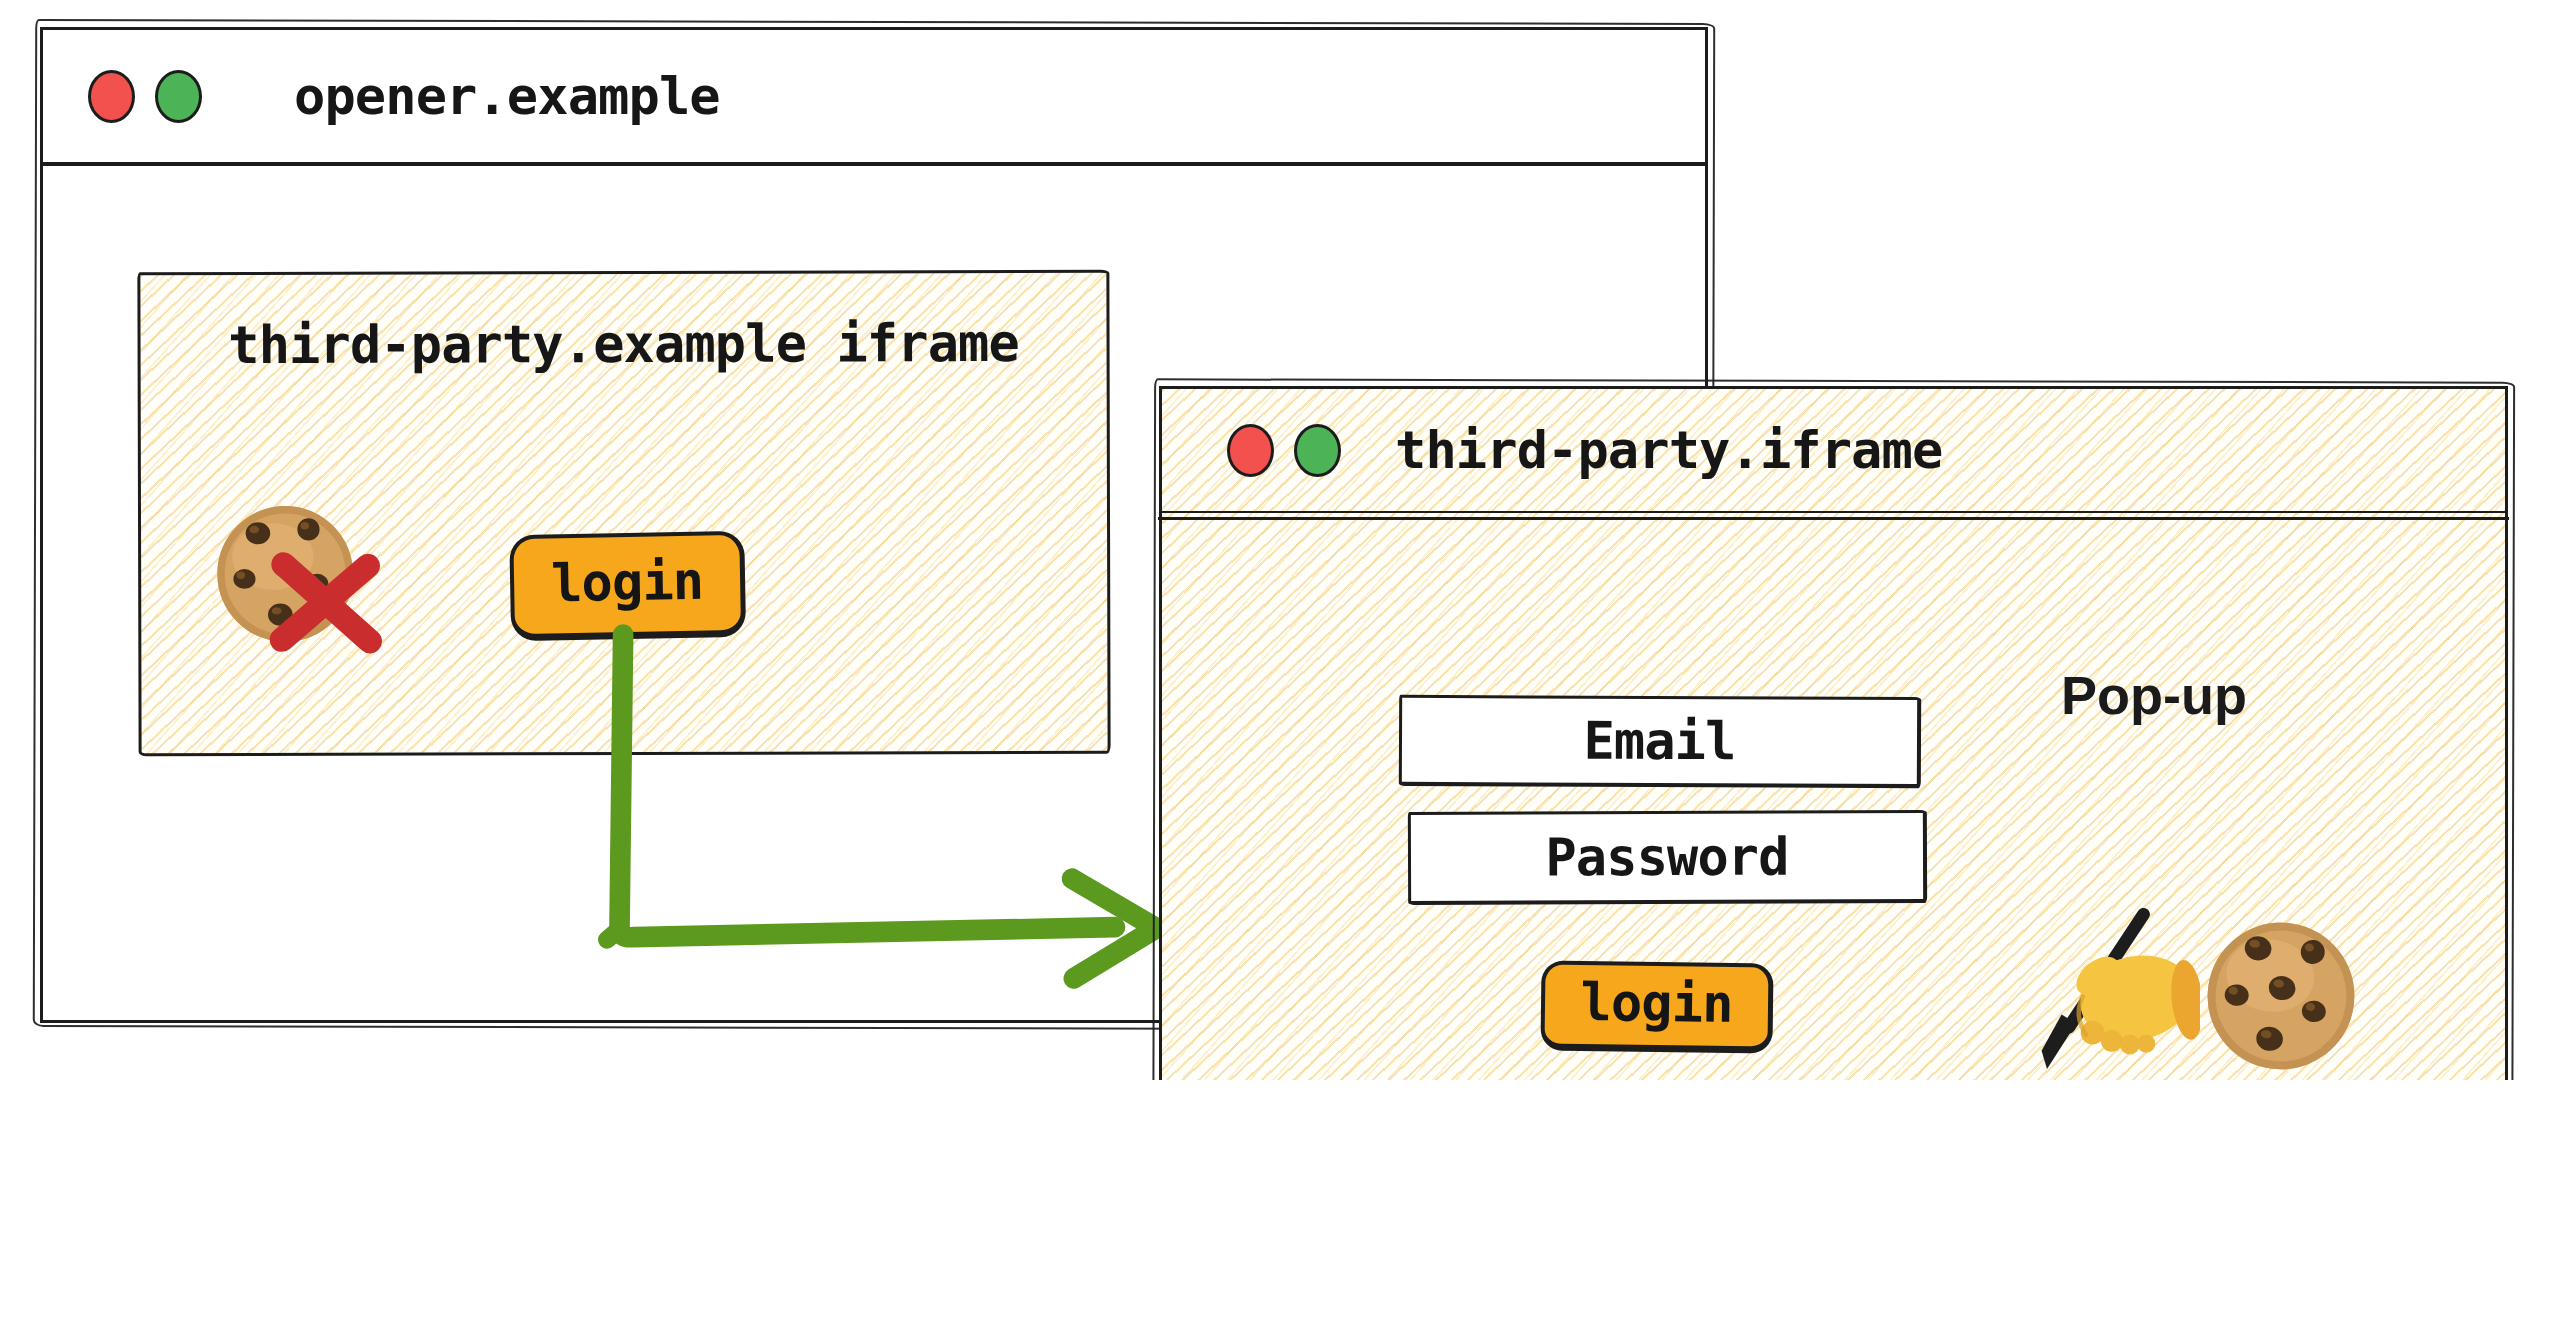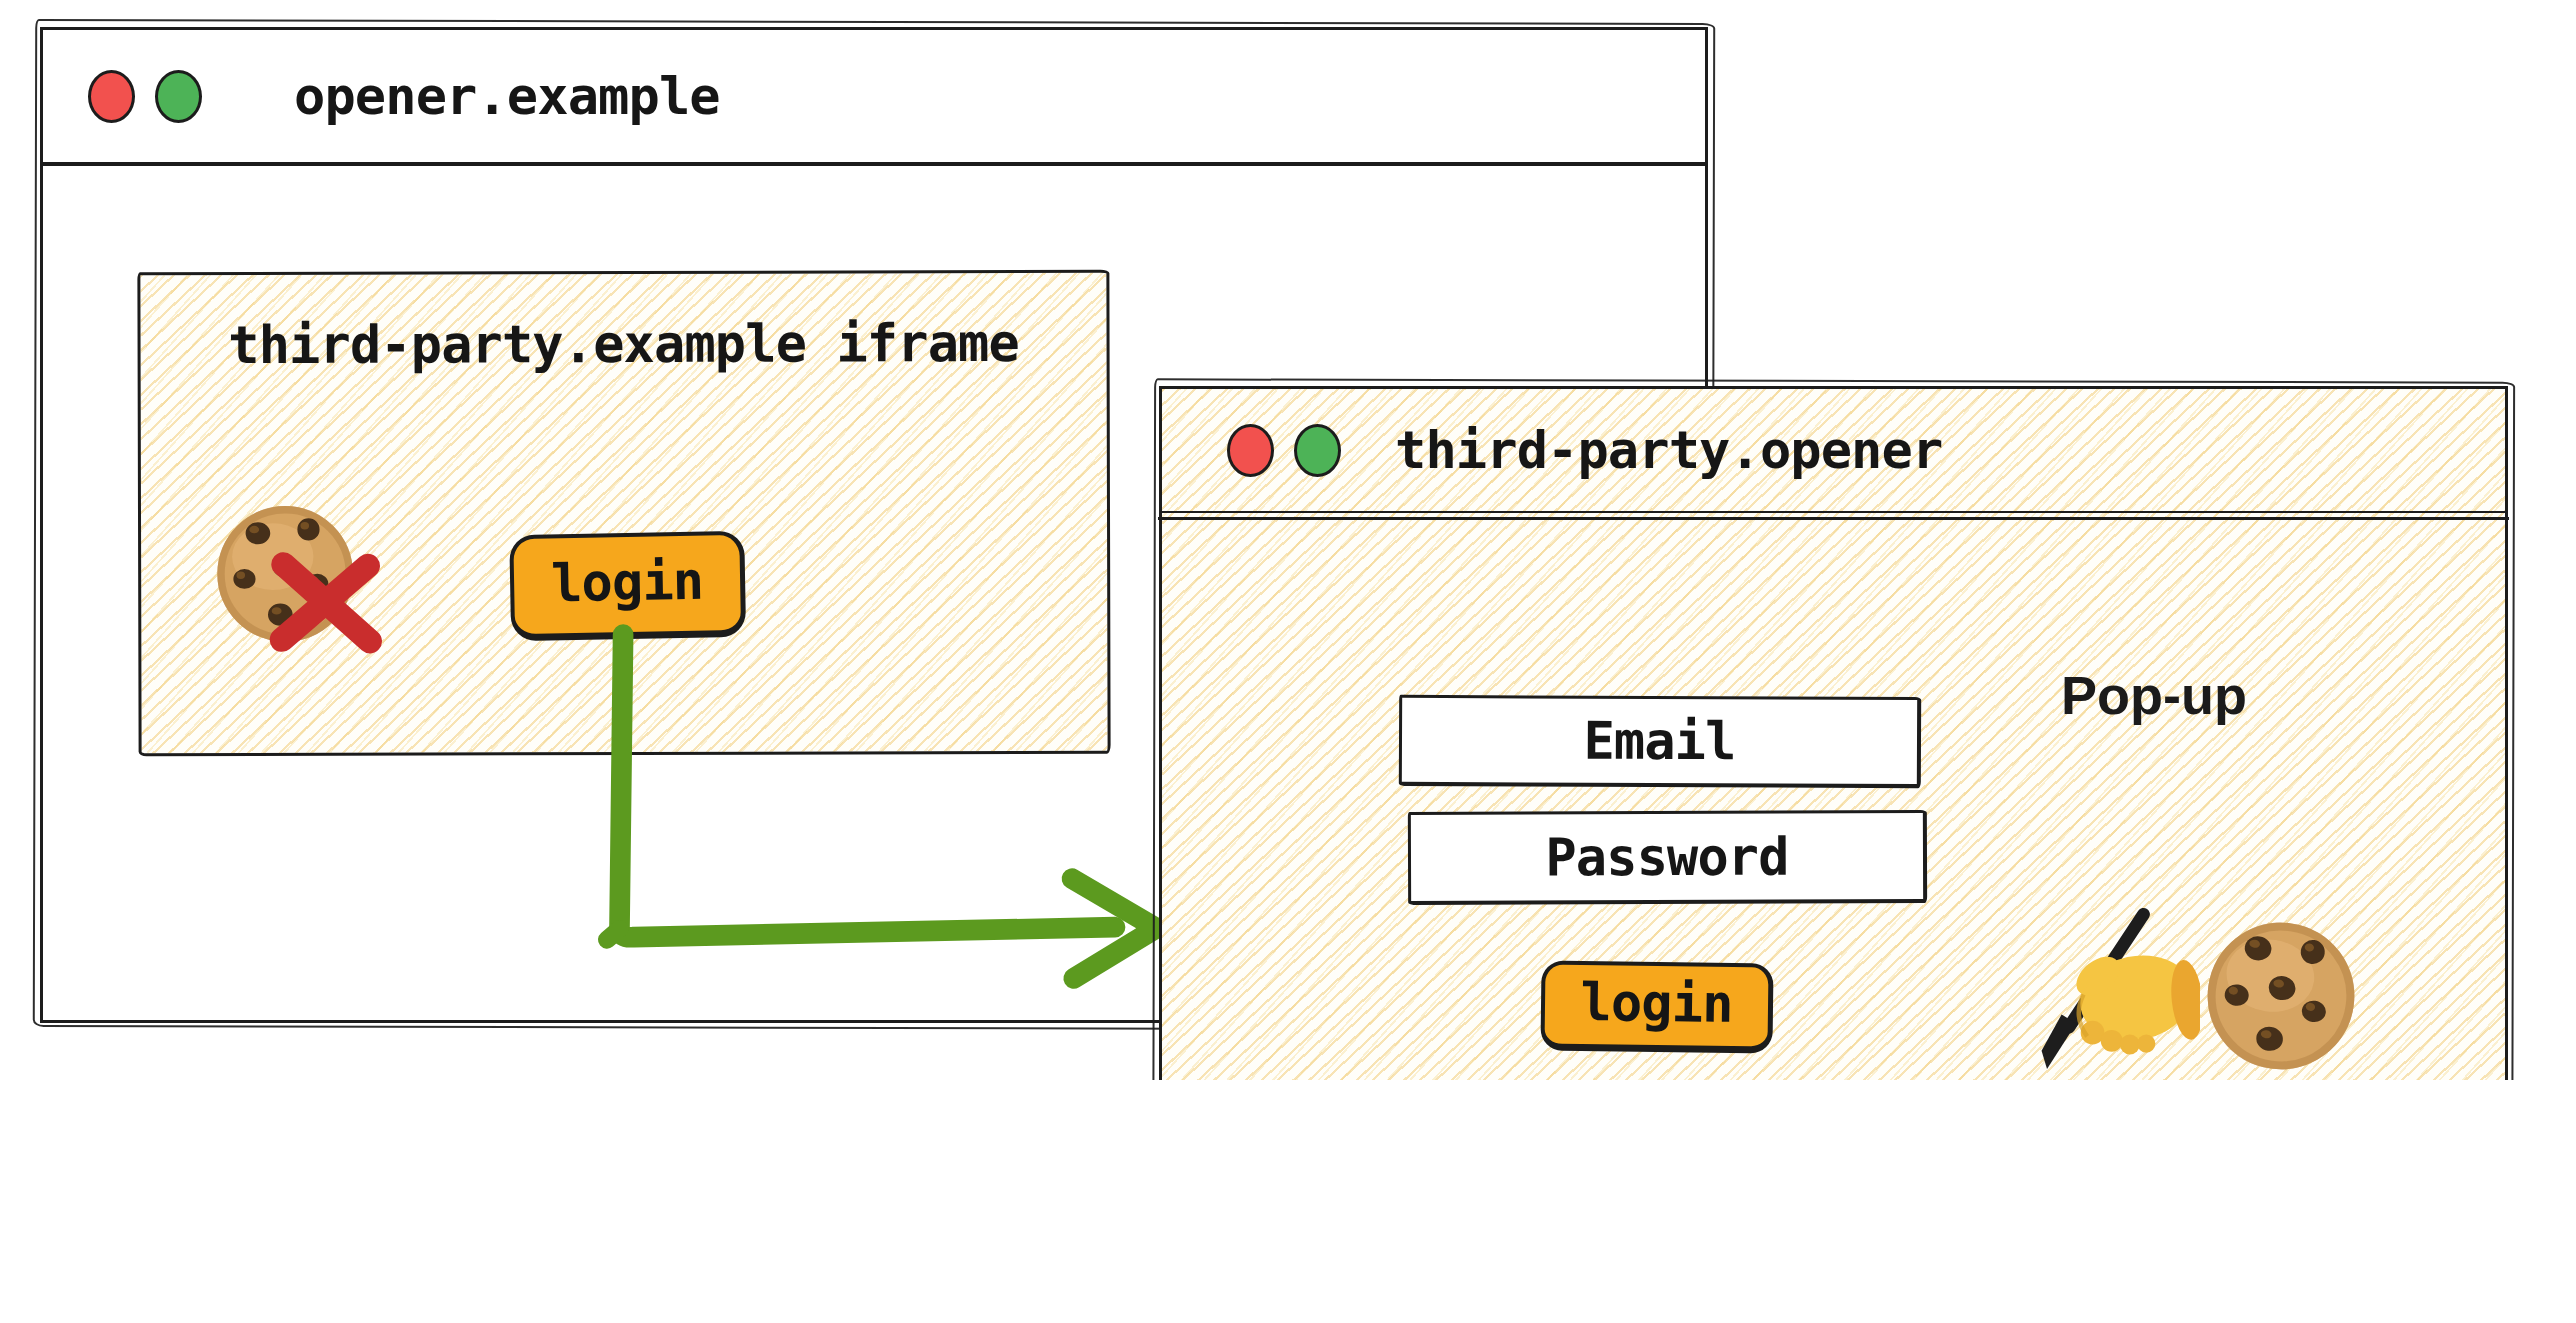--- a/index.html
+++ b/index.html
@@ -135,21 +135,21 @@
   <svg class="arrow" viewBox="0 0 740 430">
     <path d="M110 24 L106 350 Q105 363 122 361 L658 350" stroke-width="23"></path>
     <path d="M106 352 L92 364" stroke-width="20"></path>
     <path d="M610 296 L704 351 L612 407" stroke-width="23"></path>
   </svg>
 
   <section class="win popup hatch">
     <header class="titlebar tb2">
       <span class="light red"></span>
       <span class="light green"></span>
-      <span class="title">third-party.opener</span>
+      <span class="title">third-party.iframe</span>
     </header>
     <div class="popup-label">Pop-up</div>
     <input class="field email" type="text" readonly="" value="Email" style="">
     <input class="field password" type="text" readonly="" value="Password" style="">
     <button class="btn login2">login</button>
     <svg class="hand" viewBox="0 0 190 190">
       <use href="#sym-hand"></use>
     </svg>
     <svg class="cookie2" viewBox="0 0 120 120">
       <use href="#sym-cookie"></use>

